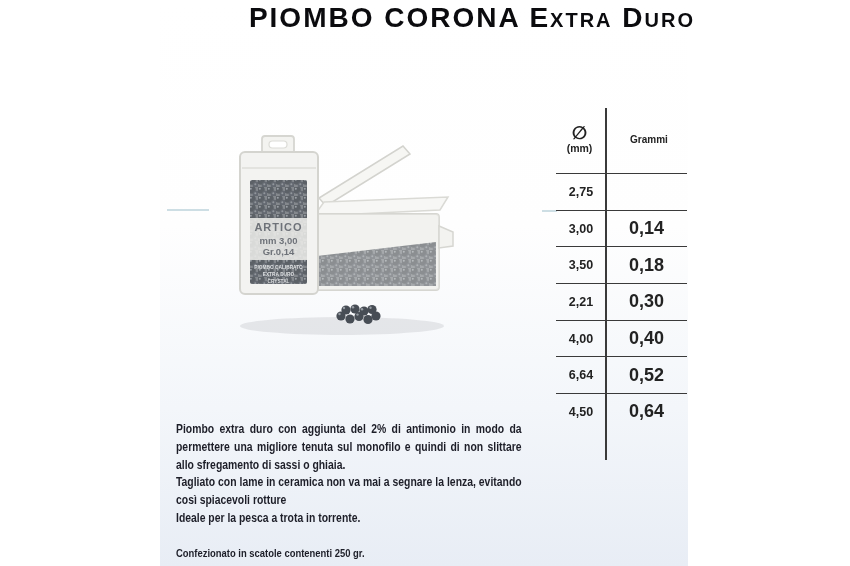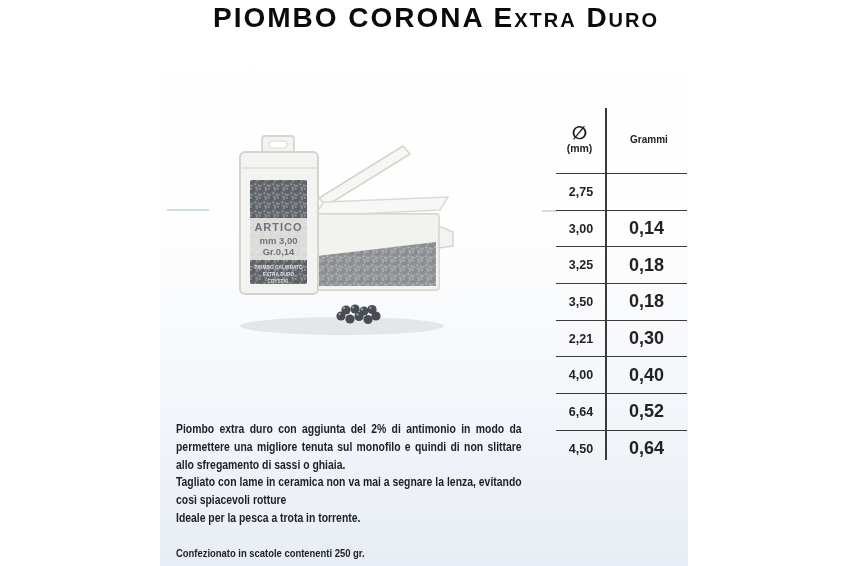--- a/index.html
+++ b/index.html
@@ -5,21 +5,21 @@
   html,body { margin:0; padding:0; background:#ffffff; }
   .page {
     position:relative; width:850px; height:566px; background:#ffffff;
     font-family:"Liberation Sans","DejaVu Sans",sans-serif; overflow:hidden;
   }
   .content-bg {
     position:absolute; left:160px; top:0; width:528px; height:566px;
     background:linear-gradient(180deg,#ffffff 0%,#fefefe 40%,#f3f6fa 72%,#e8edf5 100%);
   }
   .page-title {
-    position:absolute; left:171px; top:2px; width:530px; text-align:center;
+    position:absolute; left:165px; top:2px; width:530px; text-align:right;
     font-weight:bold; font-size:28px; letter-spacing:2px; color:#0b0b0e;
     white-space:nowrap;
   }
   .page-title .sub { font-variant:small-caps; letter-spacing:2px; }
   .divider { position:absolute; height:2px; background:#cddee4; }
   .divider.left  { left:167px; top:209px; width:42px; }
   .divider.right { left:542px; top:210px; width:15px; }
 
   .photo { position:absolute; left:222px; top:124px; }
 
@@ -137,24 +137,20 @@
     </div>
     <div class="spec-row">
       <div class="c1">2,75</div>
       <div class="c2"></div>
     </div>
     <div class="spec-row">
       <div class="c1">3,00</div>
       <div class="c2">0,14</div>
     </div>
     <div class="spec-row">
-      <div class="c1">3,25</div>
-      <div class="c2">0,18</div>
-    </div>
-    <div class="spec-row">
       <div class="c1">3,50</div>
       <div class="c2">0,18</div>
     </div>
     <div class="spec-row">
       <div class="c1">2,21</div>
       <div class="c2">0,30</div>
     </div>
     <div class="spec-row">
       <div class="c1">4,00</div>
       <div class="c2">0,40</div>

